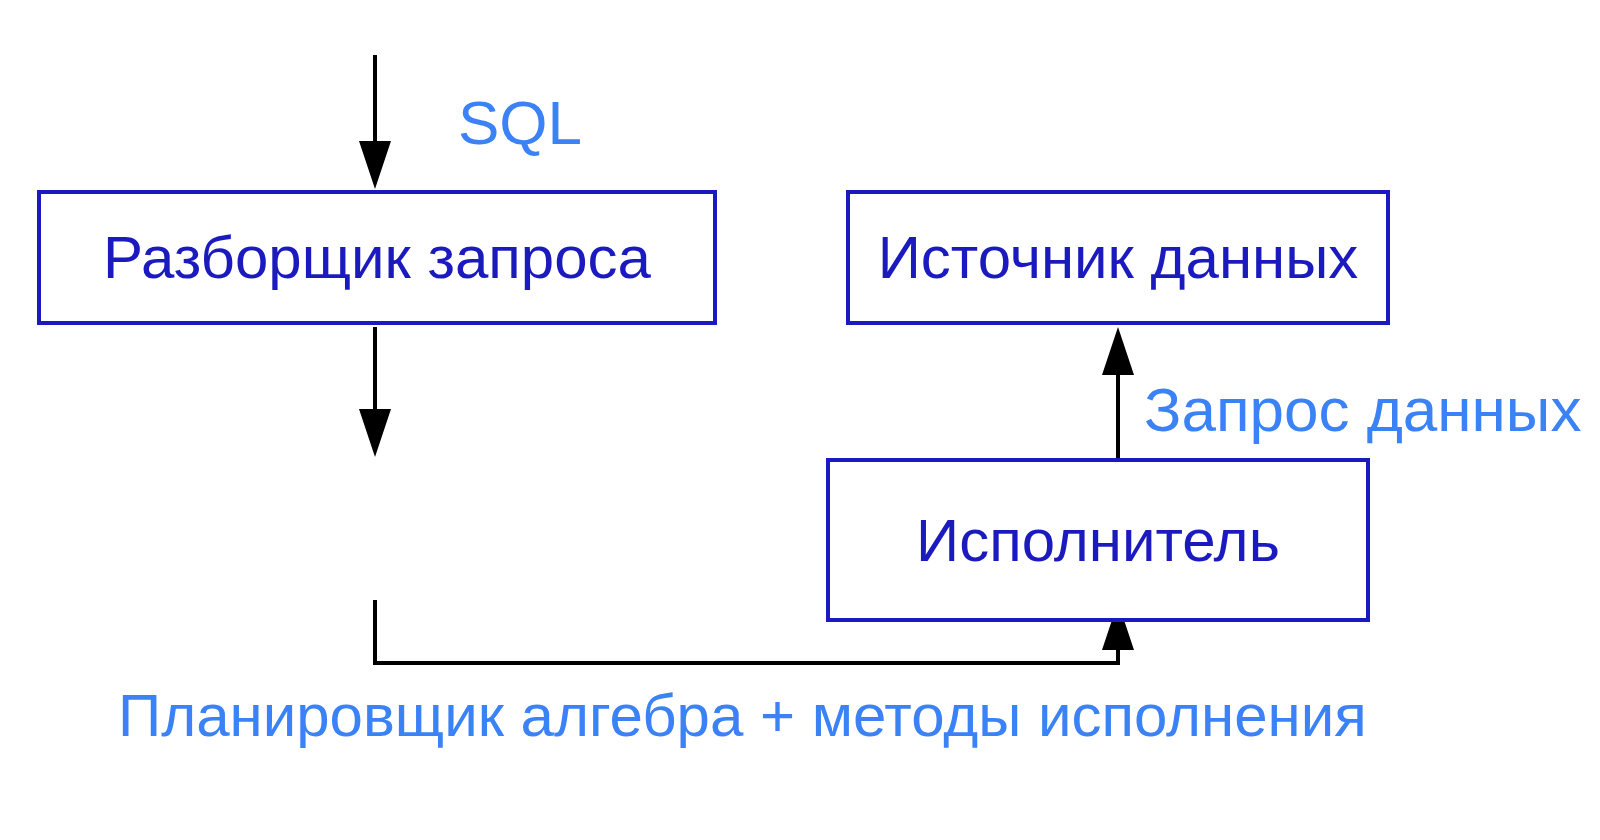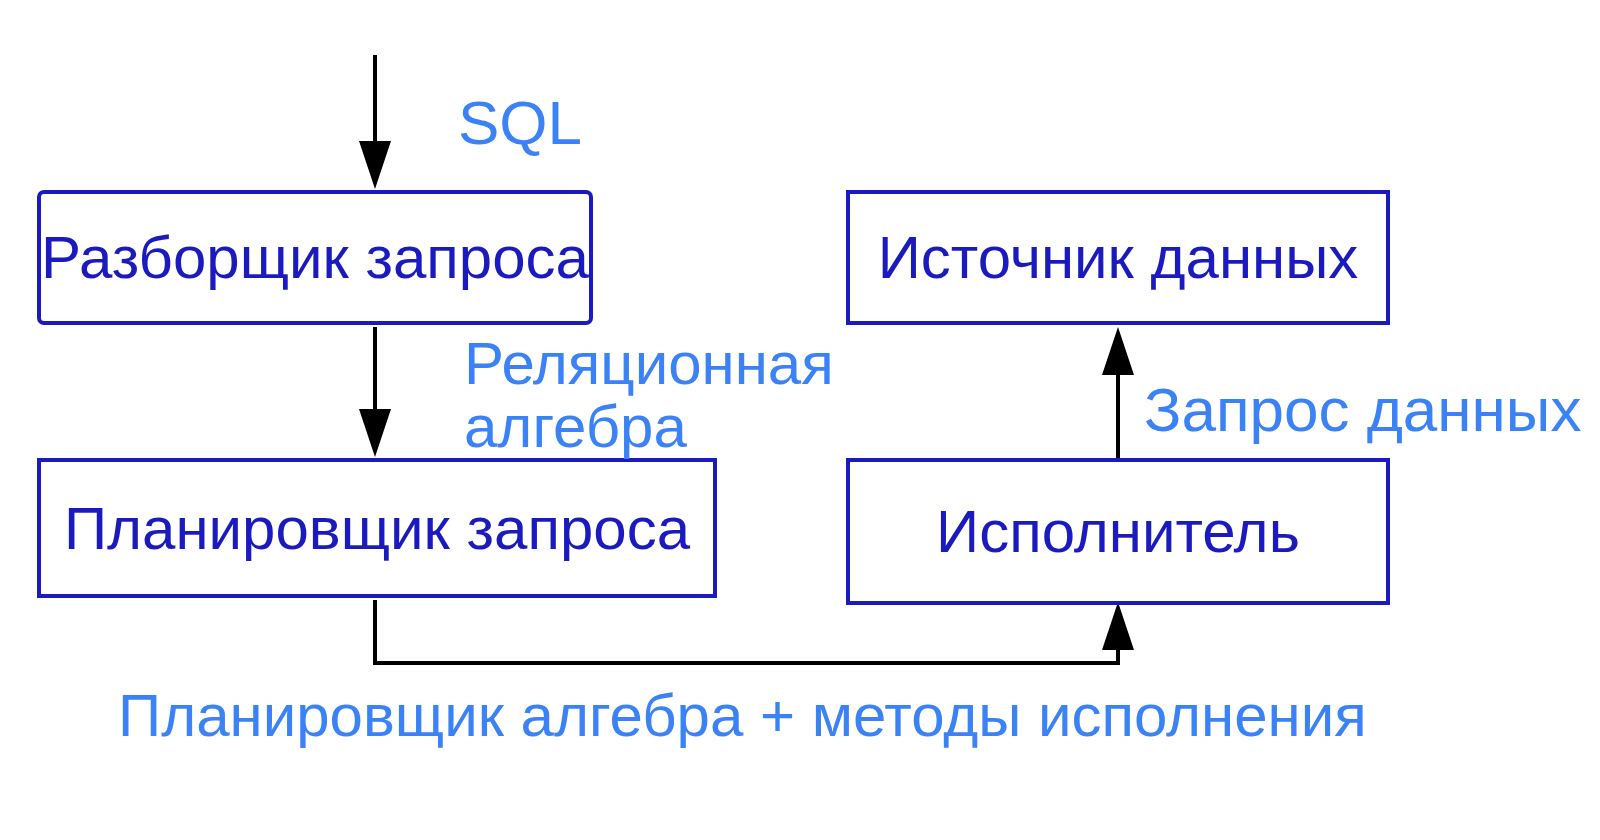--- a/index.html
+++ b/index.html
@@ -38,24 +38,24 @@
     background: #ffffff;
     color: #1a1abe;
     display: flex;
     flex-direction: column;
     align-items: center;
     justify-content: center;
     font-size: 60px;
     text-align: center;
   }
   .box .line { line-height: 63px; }
-  .box-parser      { left: 37px;  top: 190px; width: 556px; height: 135px; border-radius: 7px; }
+  .box-parser      { left: 37px;  top: 190px; width: 680px; height: 135px; }
   .box-datasource  { left: 846px; top: 190px; width: 544px; height: 135px; justify-content: center; }
   .box-planner     { left: 37px;  top: 458px; width: 680px; height: 140px; }
-  .box-executor    { left: 846px; top: 458px; width: 544px; height: 147px; gap: 16px; }
+  .box-executor    { left: 826px; top: 458px; width: 544px; height: 164px; gap: 16px; }
   .edge-label {
     position: absolute;
     color: #3b82f6;
     line-height: 1.05;
     white-space: nowrap;
   }
   .label-sql          { left: 458px;  top: 90px;  font-size: 62px; }
   .label-relalgebra   { left: 464px;  top: 332px; font-size: 60px; line-height: 63px; white-space: normal; }
   .label-datarequest  { left: 1144px; top: 377px; font-size: 62px; }
   .label-bottom       { left: 118px;  top: 684px; font-size: 60px; }
@@ -85,32 +85,25 @@
   </svg>
 
   <div class="box box-parser">
     <span class="line">Разборщик запроса</span>
   </div>
 
   <div class="box box-datasource">
     <span class="line">Источник данных</span>
   </div>
 
-  <div class="box box-planner">
-    <span class="line">Планировщик запроса</span>
-  </div>
 
   <div class="box box-executor">
     <span class="line">Исполнитель</span>
   </div>
 
   <div class="edge-label label-sql">SQL</div>
 
-  <div class="edge-label label-relalgebra">
-    <div>Реляционная</div>
-    <div>алгебра</div>
-  </div>
 
   <div class="edge-label label-datarequest">Запрос данных</div>
 
   <div class="edge-label label-bottom">Планировщик алгебра + методы исполнения</div>
 
 </div>
 
 </body></html>

